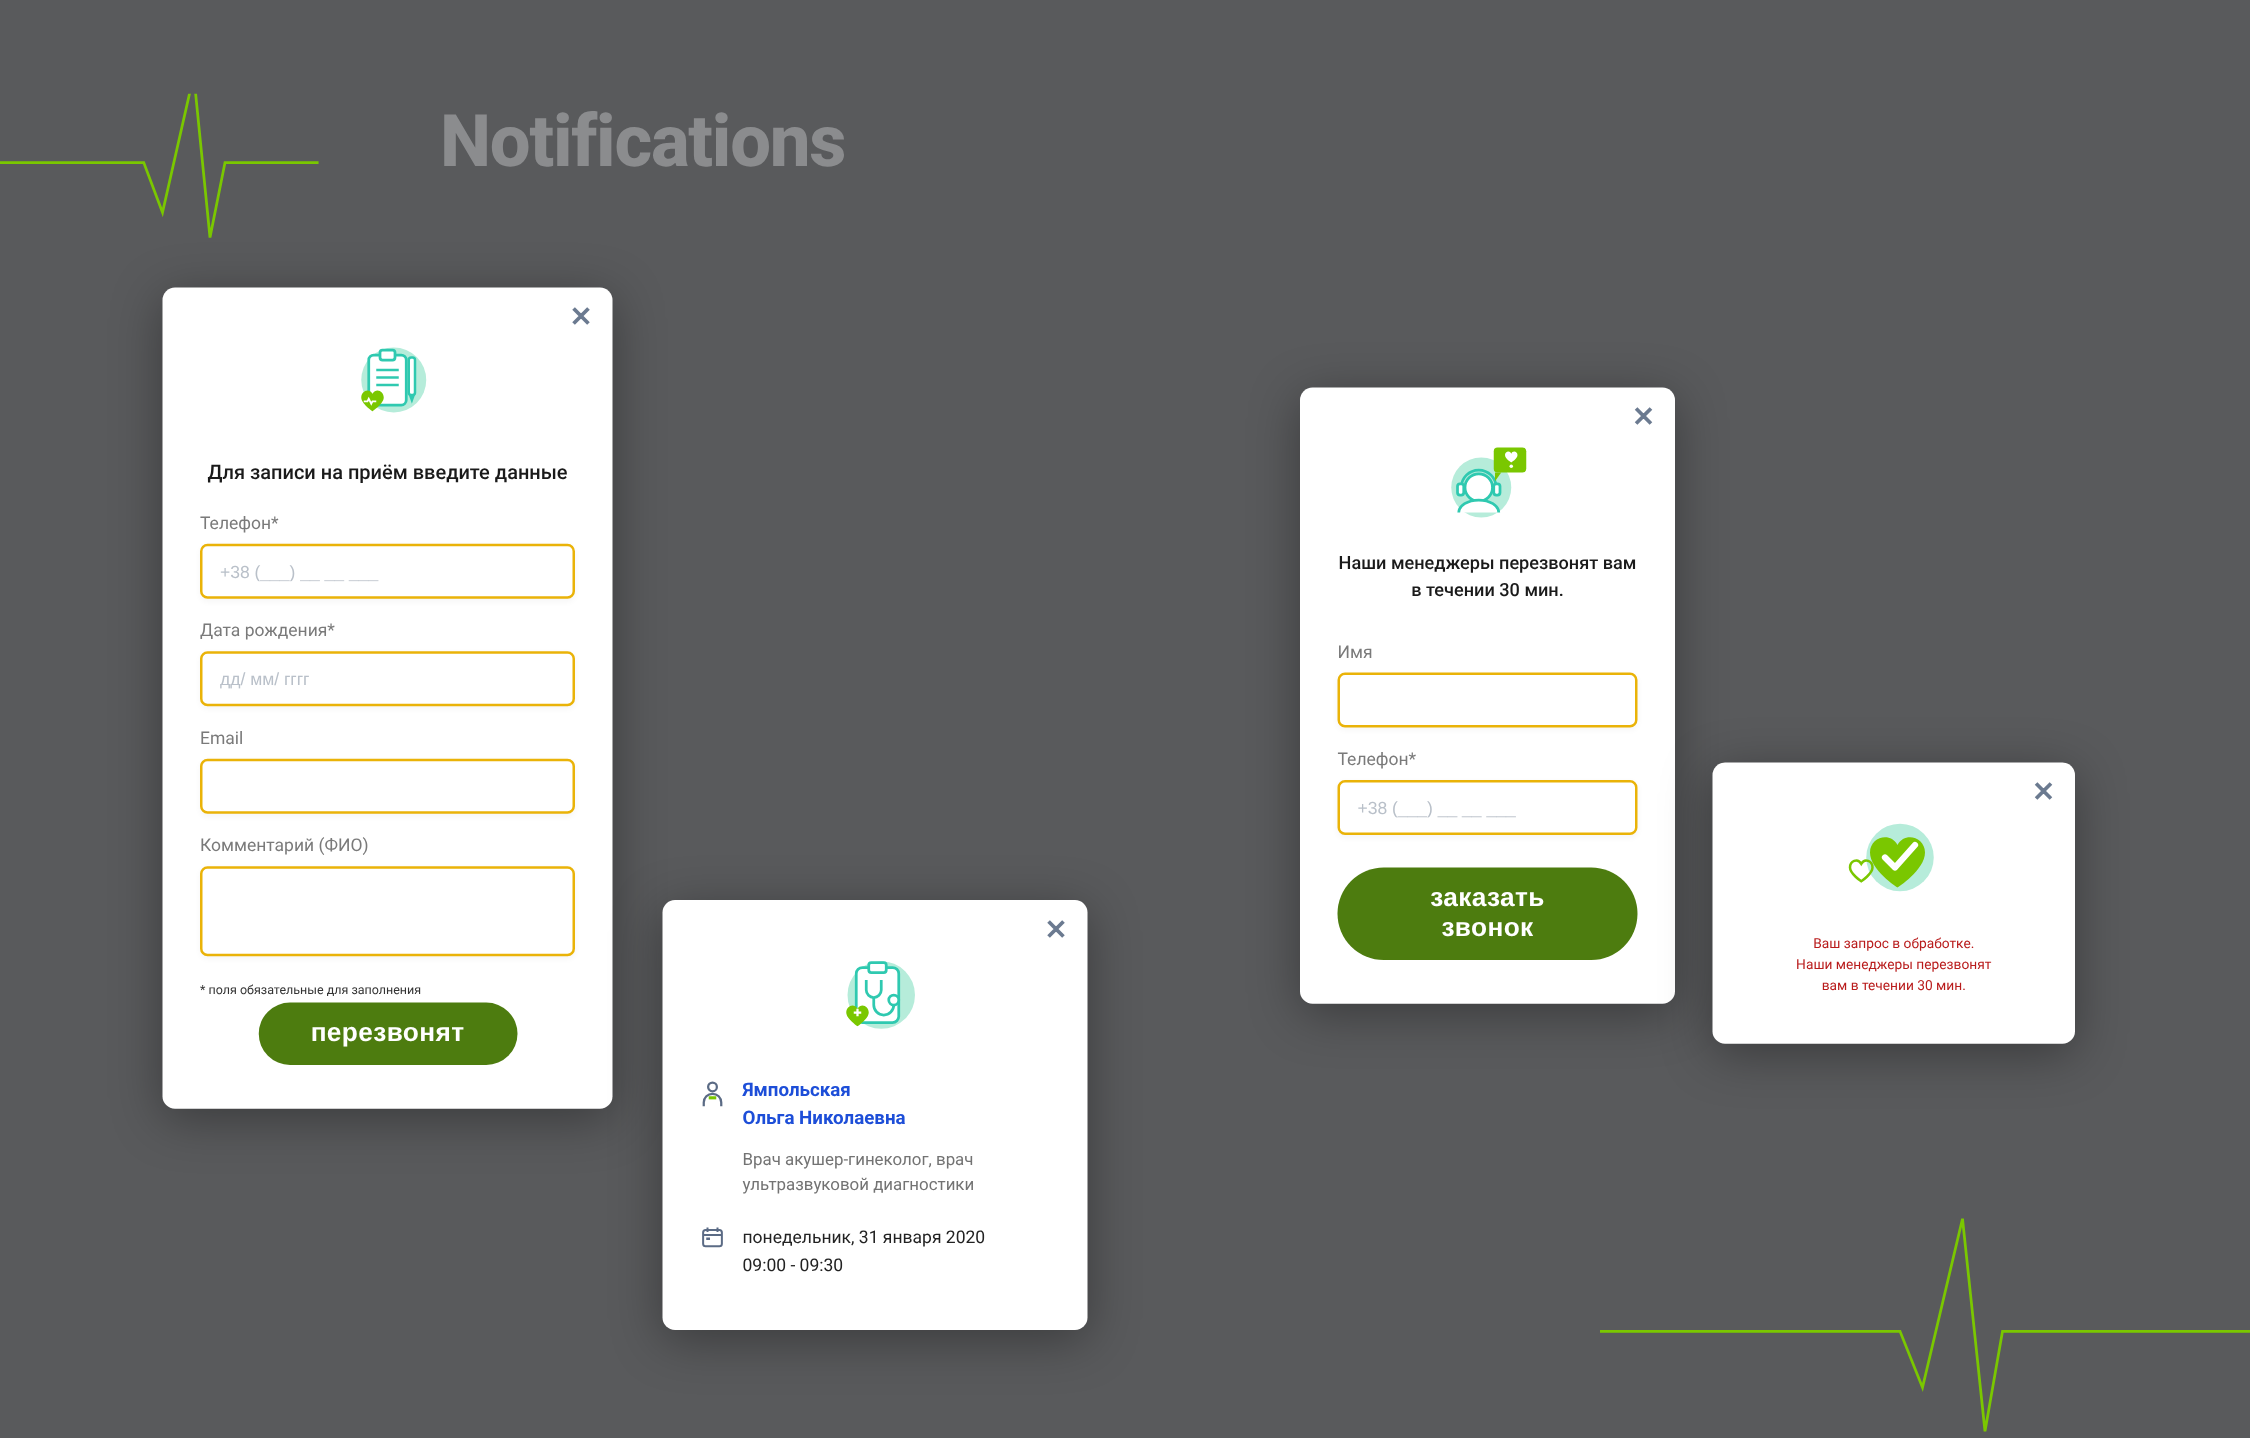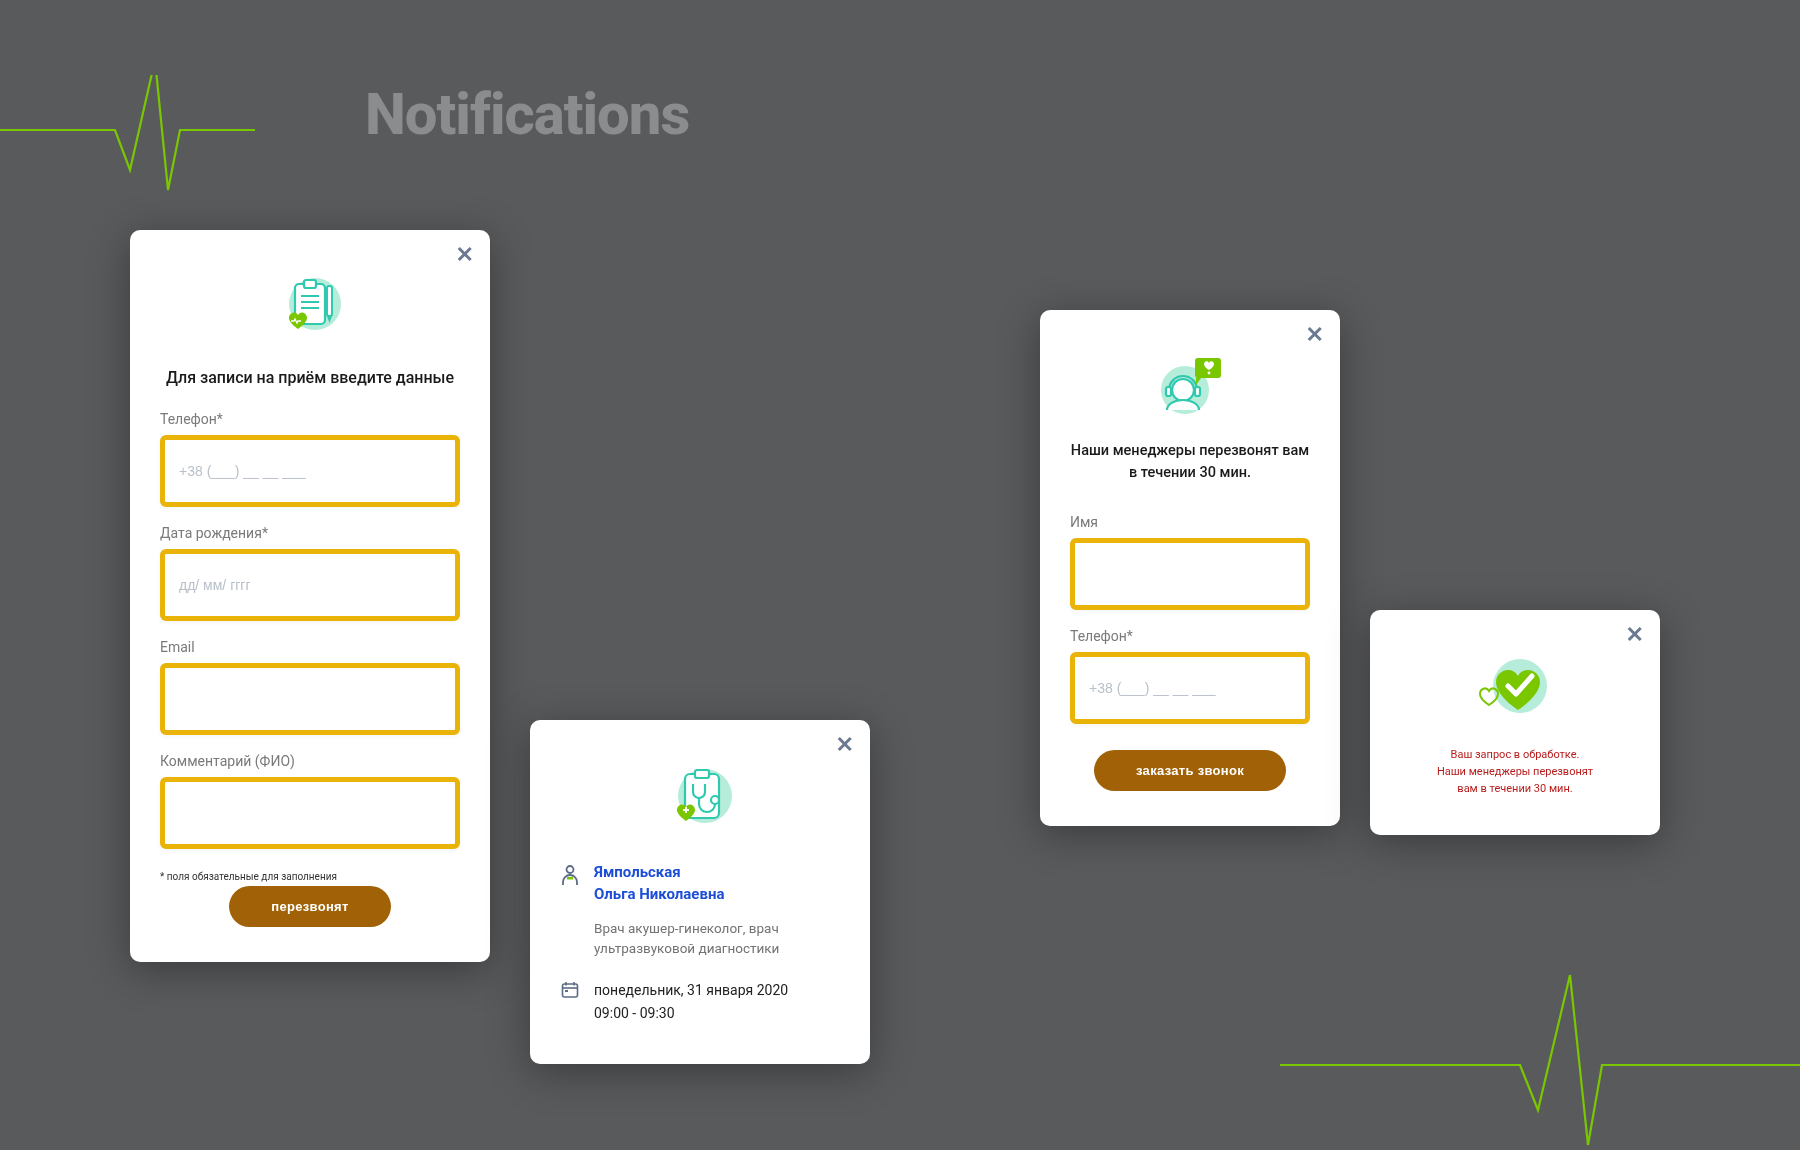--- a/index.html
+++ b/index.html
@@ -10,21 +10,21 @@
     position: relative;
     overflow: hidden;
   }
 
   
   .ecg { position: absolute; }
   .ecg svg { display: block; }
 
   .page-title {
     position: absolute;
-    left: 365px;
+    left: 352px;
     top: 80px;
     font-size: 58px;
     font-weight: 800;
     color: #8b8c8e;
     letter-spacing: -1px;
   }
 
   .card {
     position: absolute;
     background: #fff;
@@ -50,40 +50,40 @@
     text-align: center;
     font-size: 16px;
     font-weight: 500;
     color: #1a1a1a;
     margin-bottom: 24px;
   }
   .field { margin-bottom: 18px; }
   .field-label { font-size: 14px; color: #7a7a7a; margin-bottom: 8px; display:block; }
   .input, .textarea {
     width: 100%;
-    border: 5px solid #eab308;
+    border: 2px solid #eab308;
     border-radius: 6px;
-    padding: 23px 14px;
+    padding: 12px 14px;
     font-size: 14px;
     color: #333;
     box-shadow: 0 2px 5px rgba(0,0,0,0.04);
     background: #fff;
   }
   .input::placeholder { color: #b9c0c9; }
   .textarea { height: 72px; resize: none; }
   .hint { font-size: 10px; color: #333; margin: 4px 0 4px; }
   .btn {
     display: block;
     margin: 0 auto;
-    background: #a16207;
+    background: #4d7c0f;
     color: #fff;
     border: none;
     border-radius: 999px;
     padding: 13px 42px;
-    font-size: 13px;
+    font-size: 21px;
     font-weight: 600;
     letter-spacing: 0.3px;
     cursor: pointer;
   }
 
   
   #card-confirm { left: 530px; top: 720px; width: 340px; padding-bottom: 40px;}
   .info-row { display:flex; gap:14px; margin-bottom: 20px; align-items:flex-start; }
   .info-icon-cell { width: 20px; flex:0 0 20px; display:flex; justify-content:center; padding-top:2px; }
   .doctor-name { font-weight: 700; font-size: 15px; color:#1d4ed8; line-height:1.45; }

